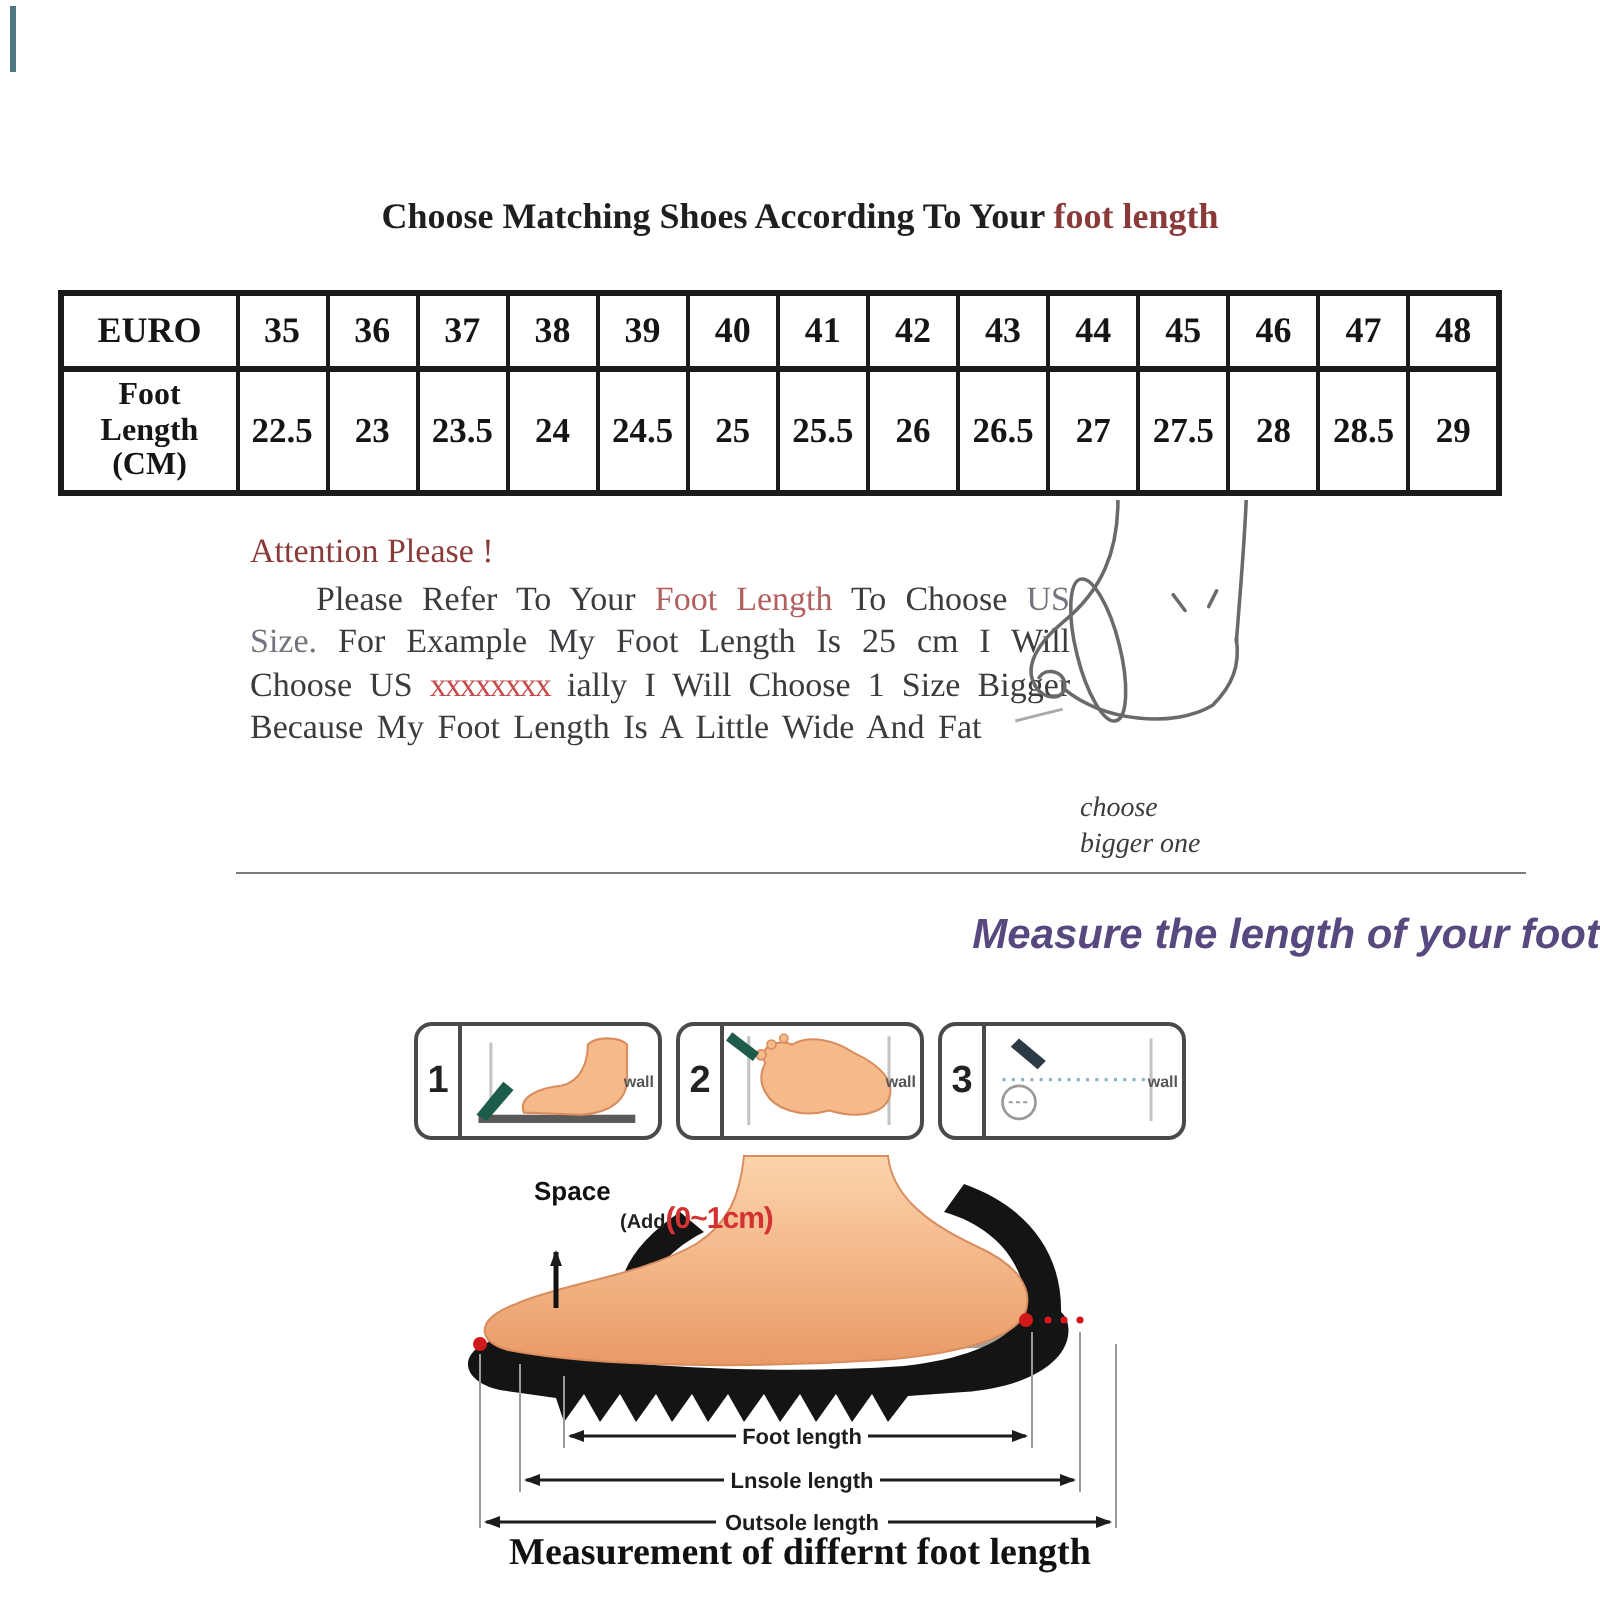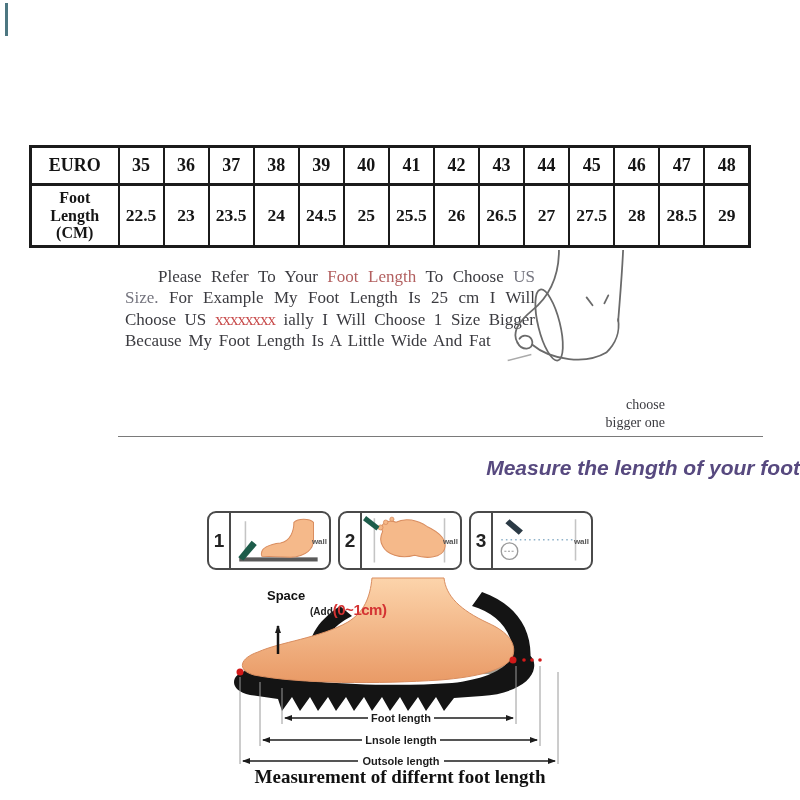--- a/index.html
+++ b/index.html
@@ -28,22 +28,22 @@
   tr.len-row th{font-size:16px;line-height:1.12;height:62px;padding:2px 10px;}
   tr.len-row td{font-size:17.5px;}
   .attention{position:absolute;left:125px;top:266px;width:410px;}
   .attn-heading{font-size:17px;color:var(--accent-red);margin-bottom:3px;}
   .attn-body{font-size:17px;line-height:1.26;text-align:justify;text-indent:33px;
              color:#3b3b40;word-spacing:2.5px;}
   .attn-body .soft-red{color:var(--attention-red);}
   .attn-body .faded{color:#74747e;}
   .attn-body .cross-red{color:var(--cross-red);letter-spacing:-1px;}
   .foot-sketch{position:absolute;left:505px;top:250px;width:178px;height:148px;}
-  .choose-note{position:absolute;left:540px;top:396px;width:125px;text-align:right;
-               font-size:14px;line-height:1.25;color:#3b3b40;white-space:pre-line;}
+  .choose-note{position:absolute;left:540px;top:396px;width:125px;text-align:left;
+               font-size:14px;line-height:1.25;color:#3b3b40;white-space:pre-line;font-style:italic;}
   .divider{position:absolute;left:118px;top:436px;width:645px;border-top:1.5px solid #7a7a7a;}
   .measure-heading{position:absolute;top:456px;left:0;width:100%;text-align:right;
                    font-family:"Liberation Sans",sans-serif;font-size:21px;font-weight:700;
                    font-style:italic;color:var(--purple-heading);}
   .panels{position:absolute;top:511px;left:50%;transform:translateX(-50%);display:flex;gap:7px;}
   .panel{width:124px;height:59px;border:2.5px solid #4a4a4a;border-radius:9px;background:#fff;
          display:flex;overflow:hidden;}
   .panel-num{width:22px;border-right:2px solid #4a4a4a;display:flex;align-items:center;justify-content:center;
              font-family:"Liberation Sans",sans-serif;font-weight:700;font-size:19px;color:#222;}
   .panel-art{flex:1;position:relative;}
@@ -61,20 +61,21 @@
   .svg-label{font-family:"Liberation Sans",sans-serif;font-size:11px;font-weight:700;fill:#1c1c1c;}
 </style>
 </head>
 <body>
 
 <div class="canvas">
 
   <div class="edge-artifact"></div>
 
 
+  <h2 class="page-subtitle"><span>Choose Matching Shoes According To Your</span> <span class="accent">foot length</span></h2>
 
   <table class="size-table">
     <colgroup>
         <col class="label-col">
       </colgroup>
     <tbody>
         <tr class="euro-row">
       <th>EURO</th>
     <td>35</td>
           <td>36</td>
@@ -105,20 +106,21 @@
           <td>27</td>
           <td>27.5</td>
           <td>28</td>
           <td>28.5</td>
           <td>29</td>
         </tr>
   </tbody>
     </table>
 
   <div class="attention">
+    <div class="attn-heading">Attention Please !</div>
     <p class="attn-body"><span>Please Refer To Your</span> <span class="soft-red">Foot Length</span> <span>To Choose</span> <span class="faded">US Size.</span> <span>For Example My Foot Length Is 25 cm I Will Choose US</span> <span class="cross-red">xxxxxxxx</span> <span>ially I Will Choose 1 Size Bigger Because My Foot Length Is A Little Wide And Fat</span></p>
   </div>
 
   <svg class="foot-sketch" viewBox="0 0 175 150">
     <path class="sketch-stroke" d="M52,0 C52,26 44,46 24,62 C12,72 4,84 10,94"></path>
     <path class="sketch-stroke" d="M10,94 C14,102 26,102 25,93 C24,86 15,85 12,90"></path>
     <path class="sketch-stroke" d="M25,96 C44,112 80,116 100,104 C110,94 114,84 112,70"></path>
     <path class="sketch-stroke" d="M112,72 C114,46 116,24 117,0"></path>
     <path class="sketch-stroke" d="M80,48 L86,56 M102,46 L98,54"></path>
     <ellipse class="sketch-stroke" cx="42" cy="76" rx="11" ry="37" transform="rotate(-14 42 76)"></ellipse>

